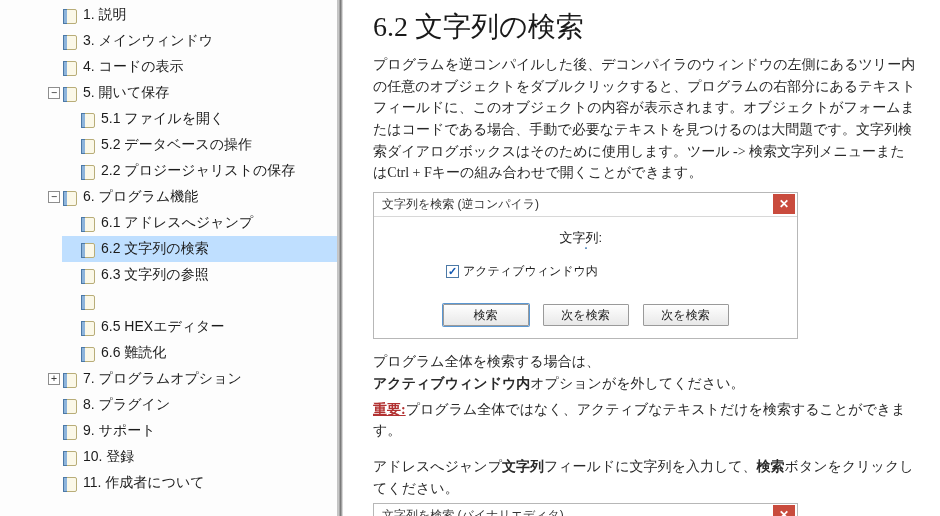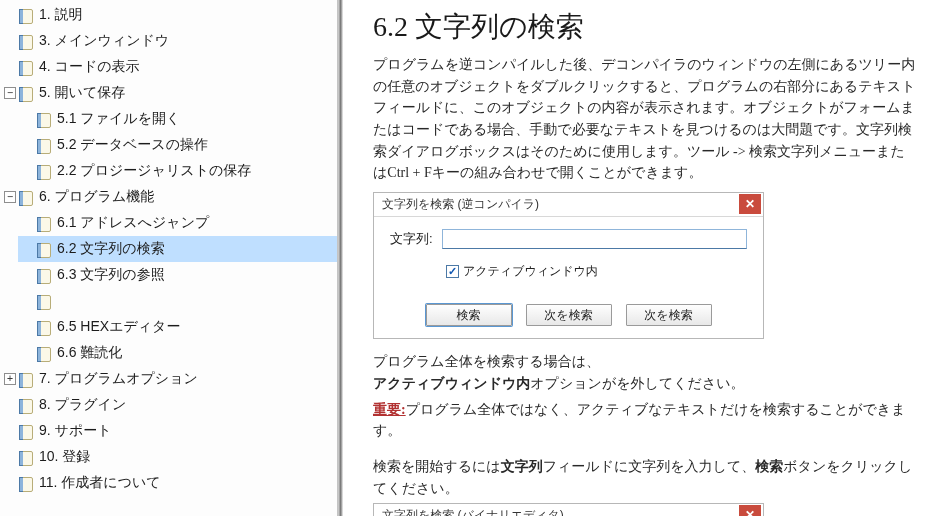--- a/index.html
+++ b/index.html
@@ -3,36 +3,36 @@
 <meta charset="utf-8">
 <style>
   * { box-sizing: border-box; }
   html, body { margin:0; padding:0; height:100%; font-family:"Meiryo","Yu Gothic","MS PGothic",sans-serif; font-size:13px; color:#222; background:#fff; }
   .app { display:flex; width:940px; height:516px; overflow:hidden; }
   .sidebar { width:337px; flex:none; background:#fdfdfd; overflow:hidden; position:relative; }
   .divider { width:6px; flex:none; background:linear-gradient(to right,#d8d8d8,#949494 40%, #6f6f6f 55%, #a3a3a3 70%, #f2f2f2); border-left:1px solid #c4c4c4; }
   .content { flex:1; padding:4px 22px 0 30px; overflow:hidden; }
   .tree { list-style:none; margin:0; padding:2px 0 0 0; }
   .tree ul { list-style:none; margin:0; padding:0 0 0 18px; }
-  .row { display:flex; align-items:center; height:26px; padding-left:4px; white-space:nowrap; }
+  .row { display:flex; align-items:center; height:26px; padding-left:4px; white-space:nowrap;margin-left:44px; }
   .row.selected { background:#bfdfff; }
   .row.selected .label {  }
   .toggle { width:12px; height:12px; border:1px solid #8e8e8e; background:#fff; margin-right:3px; font-size:10px; line-height:10px; text-align:center; color:#3c3c3c; font-family:monospace; cursor:pointer; flex:none; }
   .toggle.blank { border:none; background:transparent; cursor:default; }
   .book { width:14px; height:15px; margin-right:6px; position:relative; flex:none; }
   .book::before { content:""; position:absolute; left:0; top:1px; width:12px; height:13px; background:#fbf8e8; border:1px solid #b8ad78; border-radius:1px 2px 2px 1px; }
   .book::after { content:""; position:absolute; left:0; top:1px; width:3px; height:13px; background:#8db4db; border:1px solid #4c79a6; border-right:none; }
   .label { font-size:14px; color:#1c1c1c; }
   h1 { font-family:"Yu Mincho","MS Mincho",serif; font-weight:400; font-size:28px; margin:4px 0 8px 0; color:#1a1a1a; }
   .para { font-family:"Yu Mincho","MS Mincho",serif; font-size:14px; line-height:1.55; margin:0 0 4px 0; color:#292929; }
-  .dlg { border:1px solid #b7b7b7; margin:8px 0 12px 0; width:391px; background:#fff; position:relative; }
+  .dlg { border:1px solid #b7b7b7; margin:8px 0 12px 0; width:425px; background:#fff; position:relative; }
   .dlg-title { background:#fff; border-bottom:1px solid #d8d8d8; height:24px; display:flex; align-items:center; padding:0 8px; font-size:12px; color:#333; position:relative; }
   .dlg-close { position:absolute; right:2px; top:1px; width:22px; height:20px; background:#c94b3d; color:#fff; text-align:center; line-height:20px; font-size:12px; font-weight:bold; cursor:pointer; }
   .dlg-body { padding:12px 16px 8px 16px; }
-  .fld { display:flex; align-items:center; margin-bottom:14px; }
+  .fld { display:flex; align-items:center; margin-bottom:14px;flex-direction:column; }
   .fld-label { width:52px; font-size:13px; }
   .fld-input { flex:1; height:20px; border:1px solid #8fb5da; border-bottom:1px solid #4c79a6; background:#fff; }
   .chk-row { display:flex; align-items:center; margin-left:56px; margin-bottom:24px; font-size:12px; }
   .chk { width:13px; height:13px; border:1px solid #4c79a6; background:#fff; margin-right:4px; display:flex; align-items:center; justify-content:center; }
   .chk.checked::after { content:"✓"; color:#1158b2; font-size:11px; font-weight:bold; line-height:11px; }
   .btn-row { display:flex; gap:14px; justify-content:center; padding-bottom:4px; }
   .btn { width:86px; height:22px; border:1px solid #9a9a9a; background:linear-gradient(#fefefe,#e8e8e8); font-size:12px; text-align:center; line-height:20px; cursor:pointer; border-radius:1px; }
   .btn.default { box-shadow:0 0 0 1px #5a97d2; }
   .important { color:#b23232; text-decoration:underline; font-weight:bold; font-family:"Yu Mincho","MS Mincho",serif; }
   .bold { font-weight:bold; }
@@ -209,21 +209,21 @@
     </div>
 
     <p class="para">
       <span>プログラム全体を検索する場合は、</span><br>
       <span class="bold">アクティブウィンドウ内</span><span>オプションがを外してください。</span>
     </p>
     <p class="para">
       <span class="important">重要:</span><span>プログラム全体ではなく、アクティブなテキストだけを検索することができます。</span>
     </p>
     <p class="para" style="margin-top:14px;">
-      <span>検索を開始するには</span><span class="bold">文字列</span><span>フィールドに文字列を入力して、</span><span class="bold">検索</span><span>ボタンをクリックしてください。</span>
+      <span>アドレスへジャンプ</span><span class="bold">文字列</span><span>フィールドに文字列を入力して、</span><span class="bold">検索</span><span>ボタンをクリックしてください。</span>
     </p>
 
     <div class="dlg" style="margin-top:4px;">
       <div class="dlg-title">
         <span>文字列を検索 (バイナリエディタ)</span>
         <span class="dlg-close">✕</span>
       </div>
     </div>
 
   </div>

